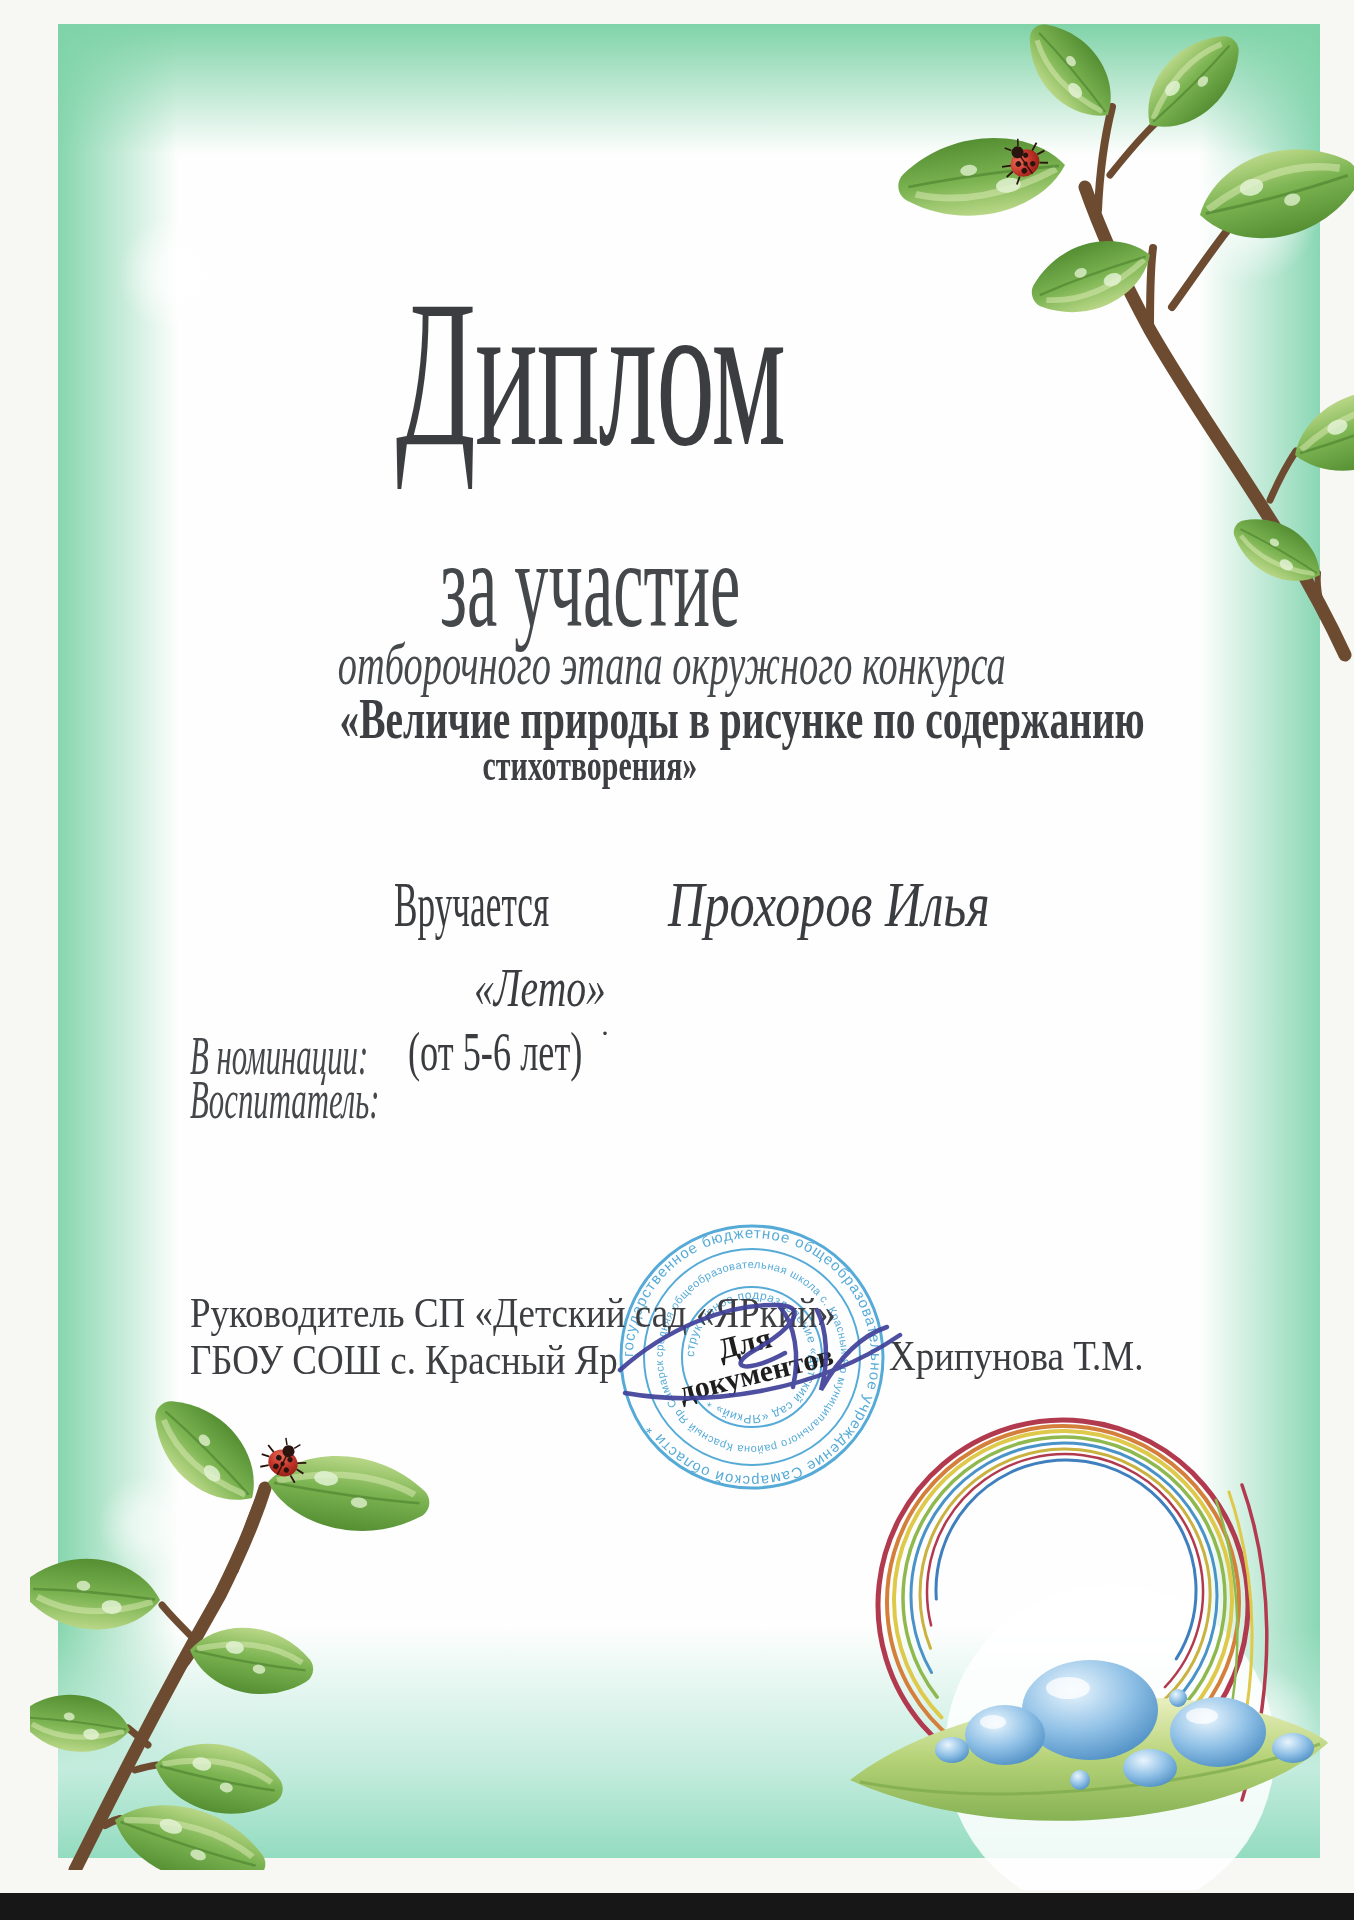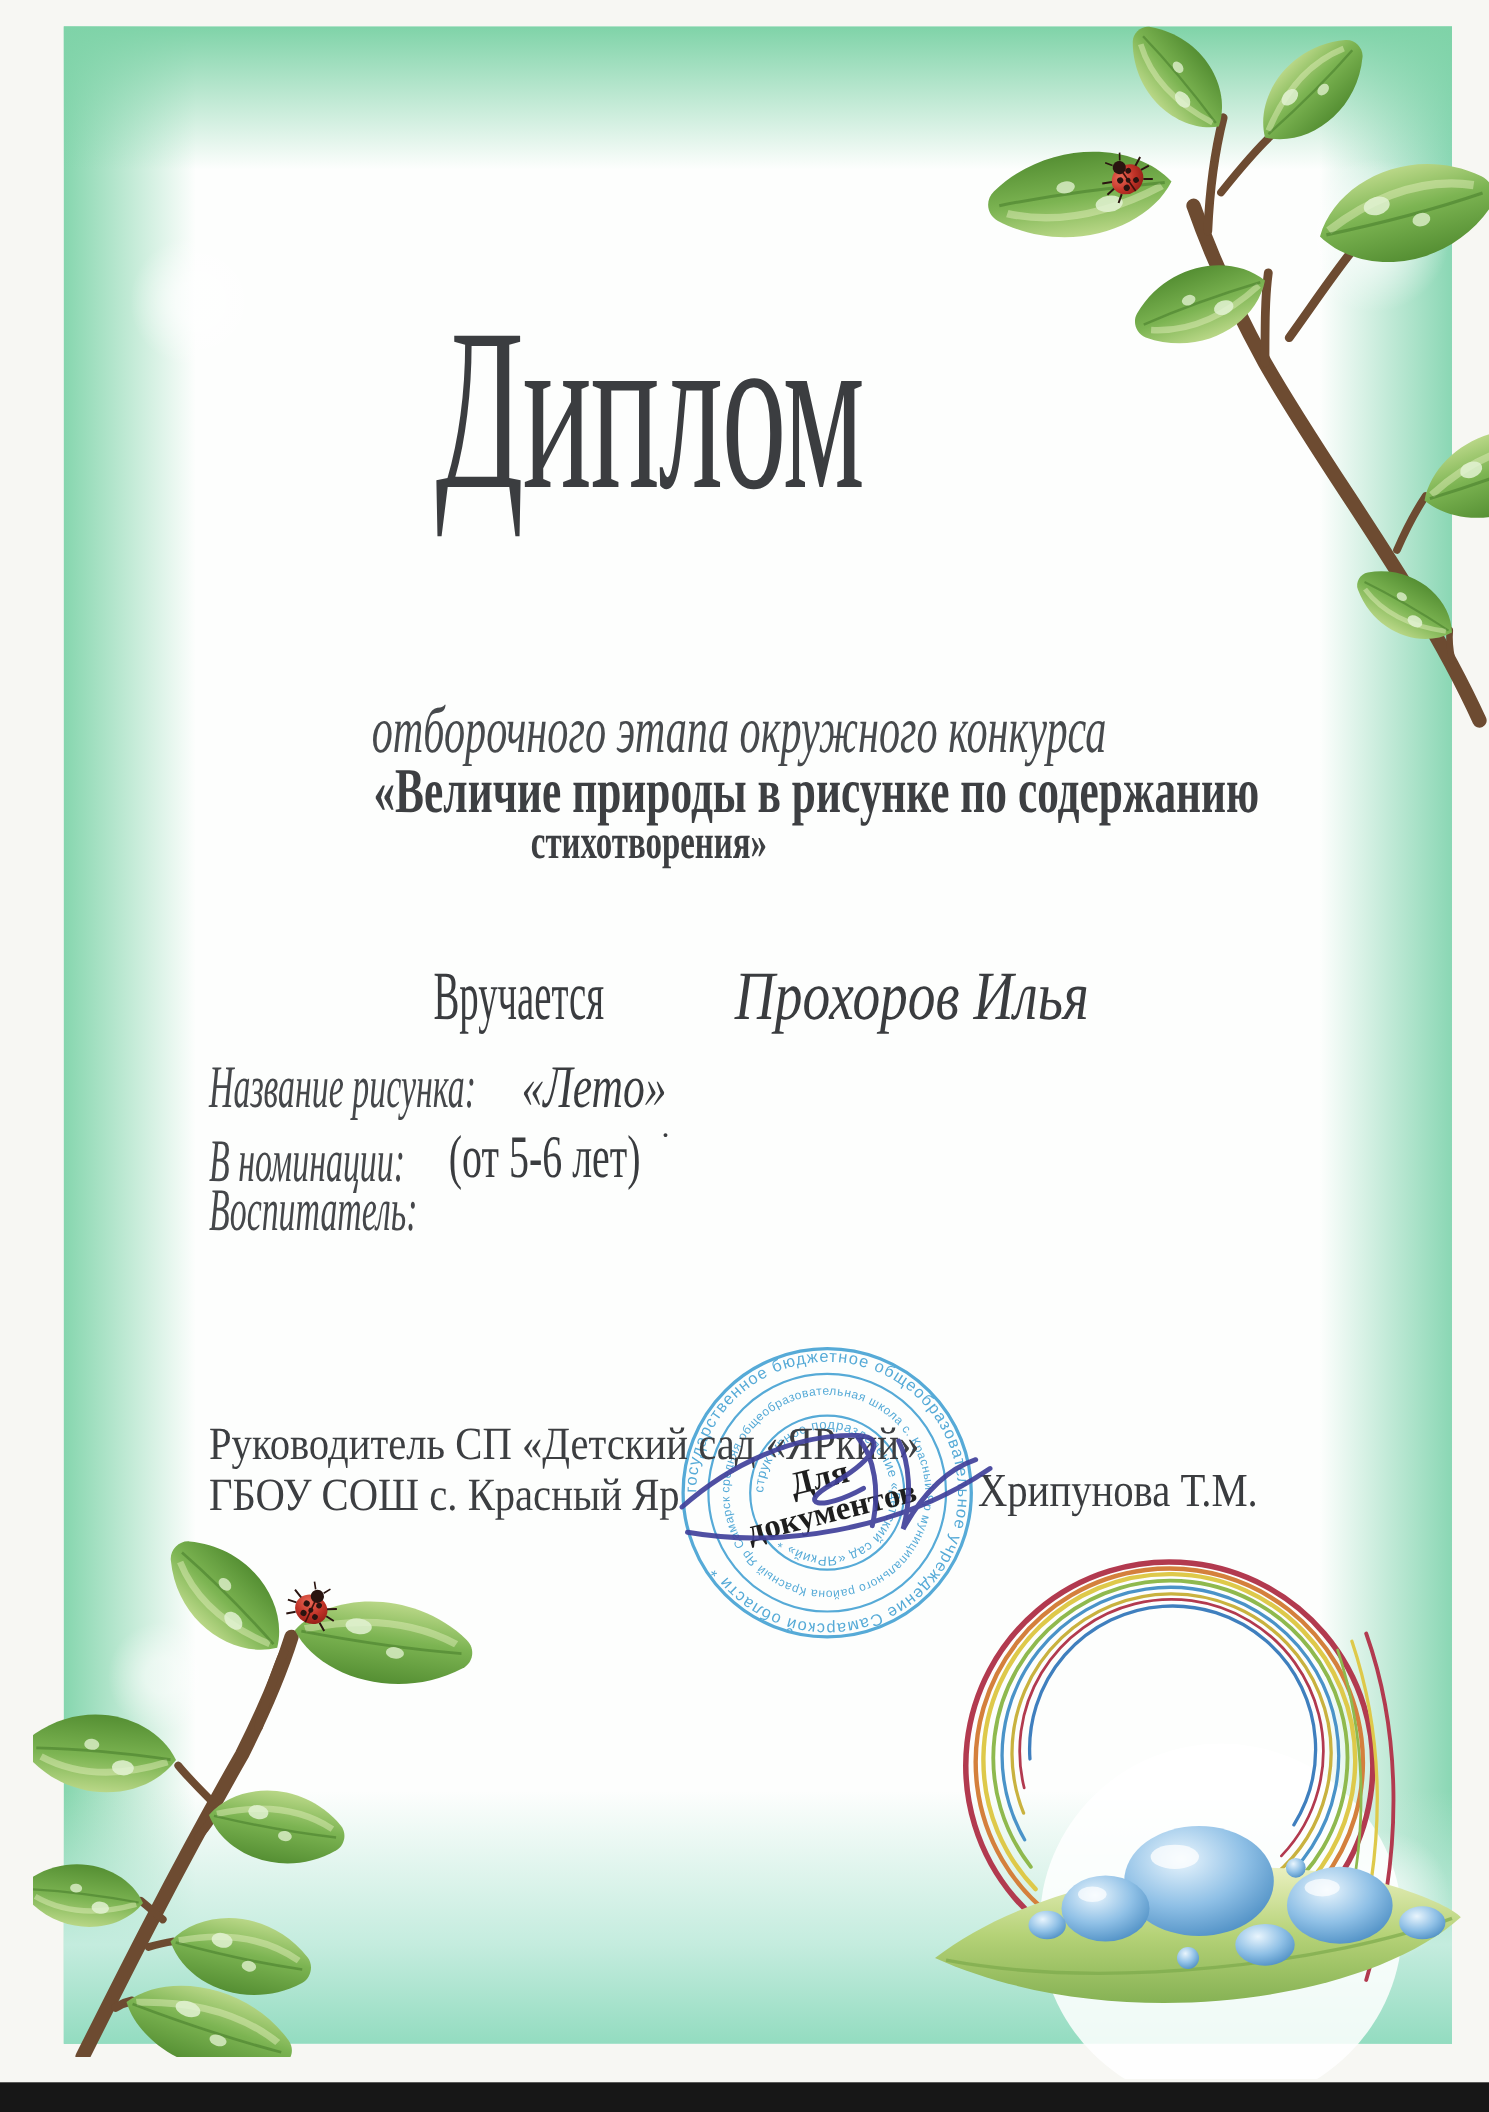--- a/index.html
+++ b/index.html
@@ -222,42 +222,42 @@
       <path d="M30,118 C110,132 220,118 305,60"></path>
     </g>
   </svg>
 
   <div class="textlayer">
 
     <div class="center-col title">
       <span class="squeeze">Диплом</span>
     </div>
 
+    <div class="center-col subtitle">
+      <span class="squeeze">за участие</span>
+    </div>
 
     <div class="center-col stage">
       <span class="squeeze">отборочного  этапа  окружного конкурса</span>
     </div>
 
     <div class="center-col contest1">
       <span class="squeeze">«Величие природы в рисунке по содержанию</span>
     </div>
     <div class="center-col contest2">
       <span class="squeeze">стихотворения»</span>
     </div>
 
     <div class="abs award-label">
       <span class="squeeze-l">Вручается</span>
     </div>
     <div class="abs recipient">
       <span class="squeeze-l">Прохоров Илья</span>
     </div>
 
-    <div class="abs lbl row-name">
-      <span class="squeeze-l">Название рисунка:</span>
-    </div>
     <div class="abs val-italic" style="left:474px;top:960px;">
       <span class="squeeze-l">«Лето»</span>
     </div>
 
     <div class="abs lbl row-nom">
       <span class="squeeze-l">В номинации:</span>
     </div>
     <div class="abs val-roman row-nom-val">
       <span class="squeeze-l">(от 5-6  лет)</span>
     </div>

